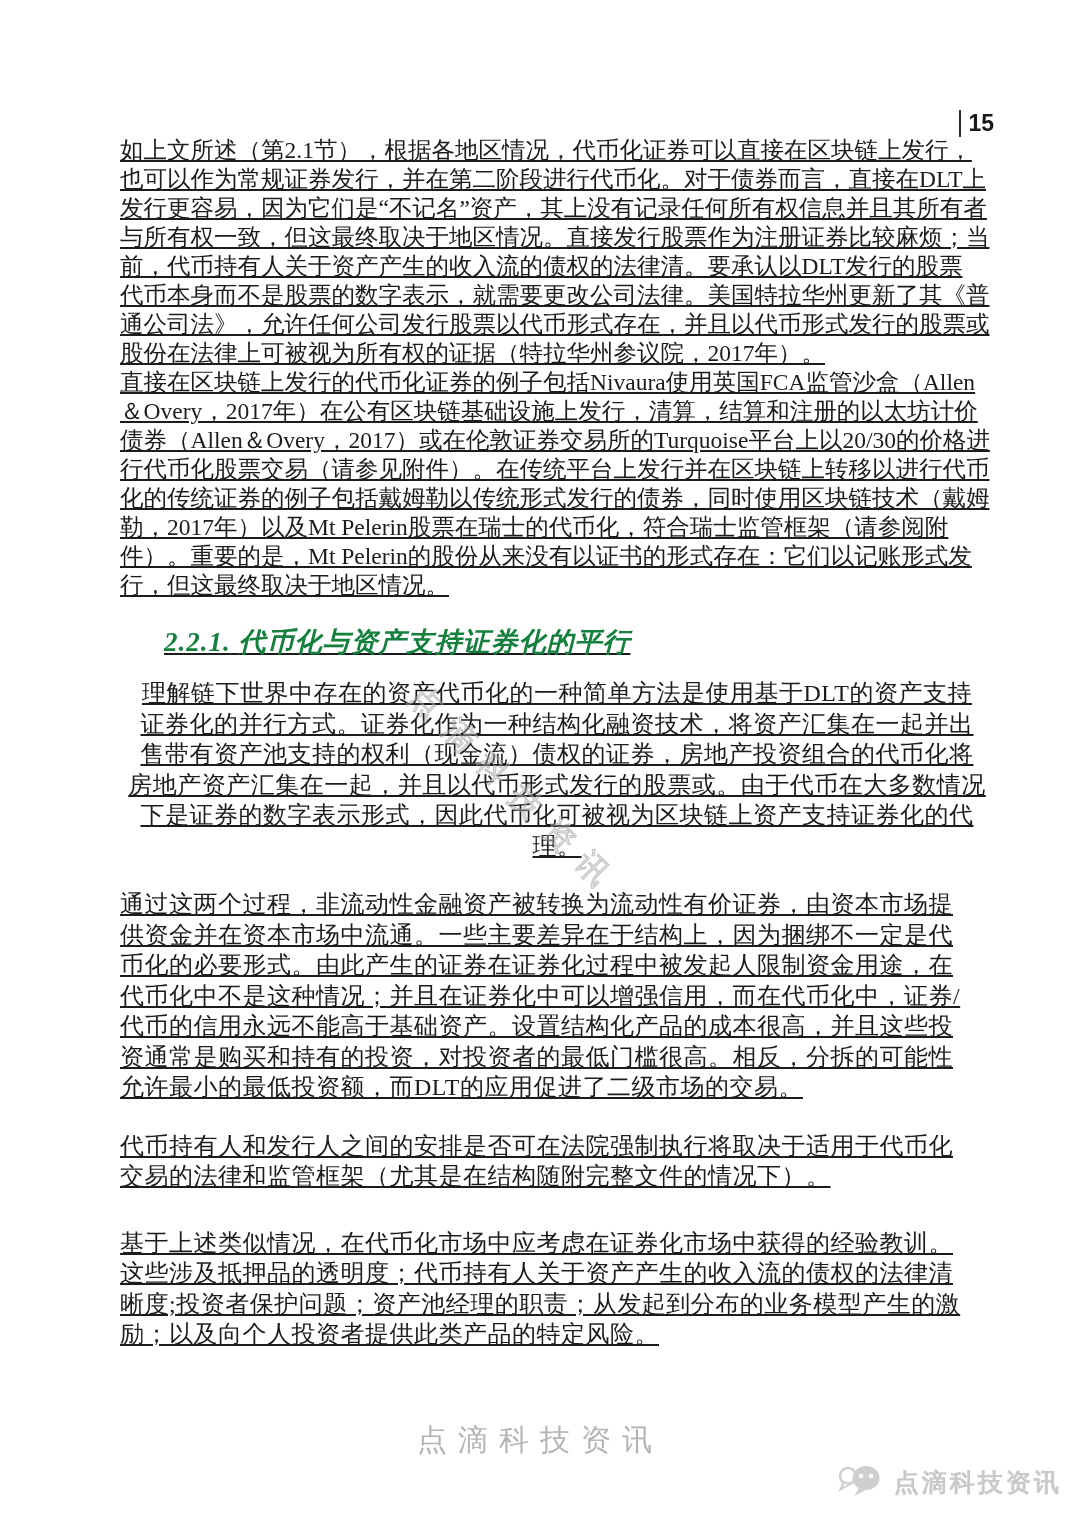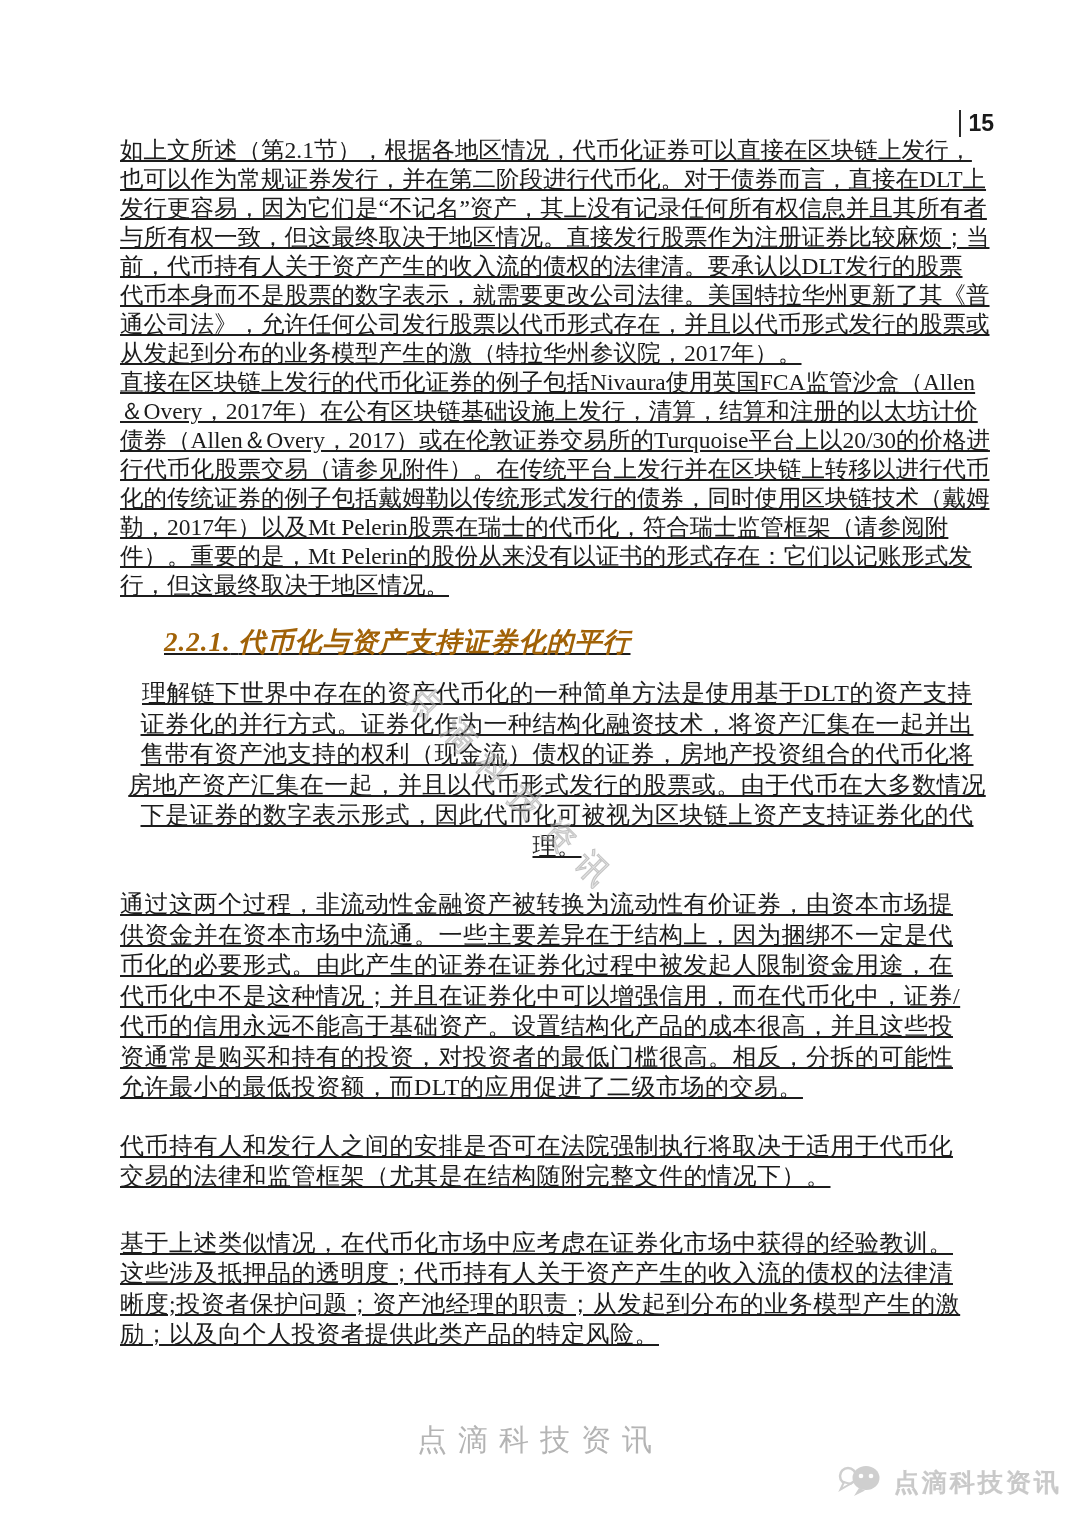--- a/index.html
+++ b/index.html
@@ -28,21 +28,21 @@
     white-space:nowrap;
   }
   .para-intro .line { font-size:23.5px; line-height:29px; }
   .para-section .line { font-size:24px; line-height:30.5px; letter-spacing:0.5px; }
   .para-section { margin-top:28px; }
 
   .heading {
     margin:24px 0 14px 44px;
     font-size:27px; font-weight:bold; font-style:italic;
     letter-spacing:1px;
-    color:#a16207;
+    color:#15803d;
   }
 
   
   .wm-diagonal {
     position:absolute; left:430px; top:676px;
     transform:rotate(45deg); transform-origin:0 0;
     font-size:32px; letter-spacing:15px; white-space:nowrap;
     color:rgba(178,178,178,0.38);
     -webkit-text-stroke:1px rgba(158,158,158,0.55);
     pointer-events:none;
@@ -79,21 +79,21 @@
 
   <div class="text-col">
     <div class="para para-intro">
         <div class="line">如上文所述（第2.1节），根据各地区情况，代币化证券可以直接在区块链上发行，</div>
         <div class="line">也可以作为常规证券发行，并在第二阶段进行代币化。对于债券而言，直接在DLT上</div>
         <div class="line">发行更容易，因为它们是“不记名”资产，其上没有记录任何所有权信息并且其所有者</div>
         <div class="line">与所有权一致，但这最终取决于地区情况。直接发行股票作为注册证券比较麻烦；当</div>
         <div class="line">前，代币持有人关于资产产生的收入流的债权的法律清。要承认以DLT发行的股票</div>
         <div class="line">代币本身而不是股票的数字表示，就需要更改公司法律。美国特拉华州更新了其《普</div>
         <div class="line">通公司法》，允许任何公司发行股票以代币形式存在，并且以代币形式发行的股票或</div>
-        <div class="line">从发起到分布的业务模型产生的激（特拉华州参议院，2017年）。</div>
+        <div class="line">股份在法律上可被视为所有权的证据（特拉华州参议院，2017年）。</div>
       </div>
     <div class="para para-intro">
         <div class="line">直接在区块链上发行的代币化证券的例子包括Nivaura使用英国FCA监管沙盒（Allen</div>
         <div class="line">＆Overy，2017年）在公有区块链基础设施上发行，清算，结算和注册的以太坊计价</div>
         <div class="line">债券（Allen＆Overy，2017）或在伦敦证券交易所的Turquoise平台上以20/30的价格进</div>
         <div class="line">行代币化股票交易（请参见附件）。在传统平台上发行并在区块链上转移以进行代币</div>
         <div class="line">化的传统证券的例子包括戴姆勒以传统形式发行的债券，同时使用区块链技术（戴姆</div>
         <div class="line">勒，2017年）以及Mt Pelerin股票在瑞士的代币化，符合瑞士监管框架（请参阅附</div>
         <div class="line">件）。重要的是，Mt Pelerin的股份从来没有以证书的形式存在：它们以记账形式发</div>
         <div class="line">行，但这最终取决于地区情况。</div>

